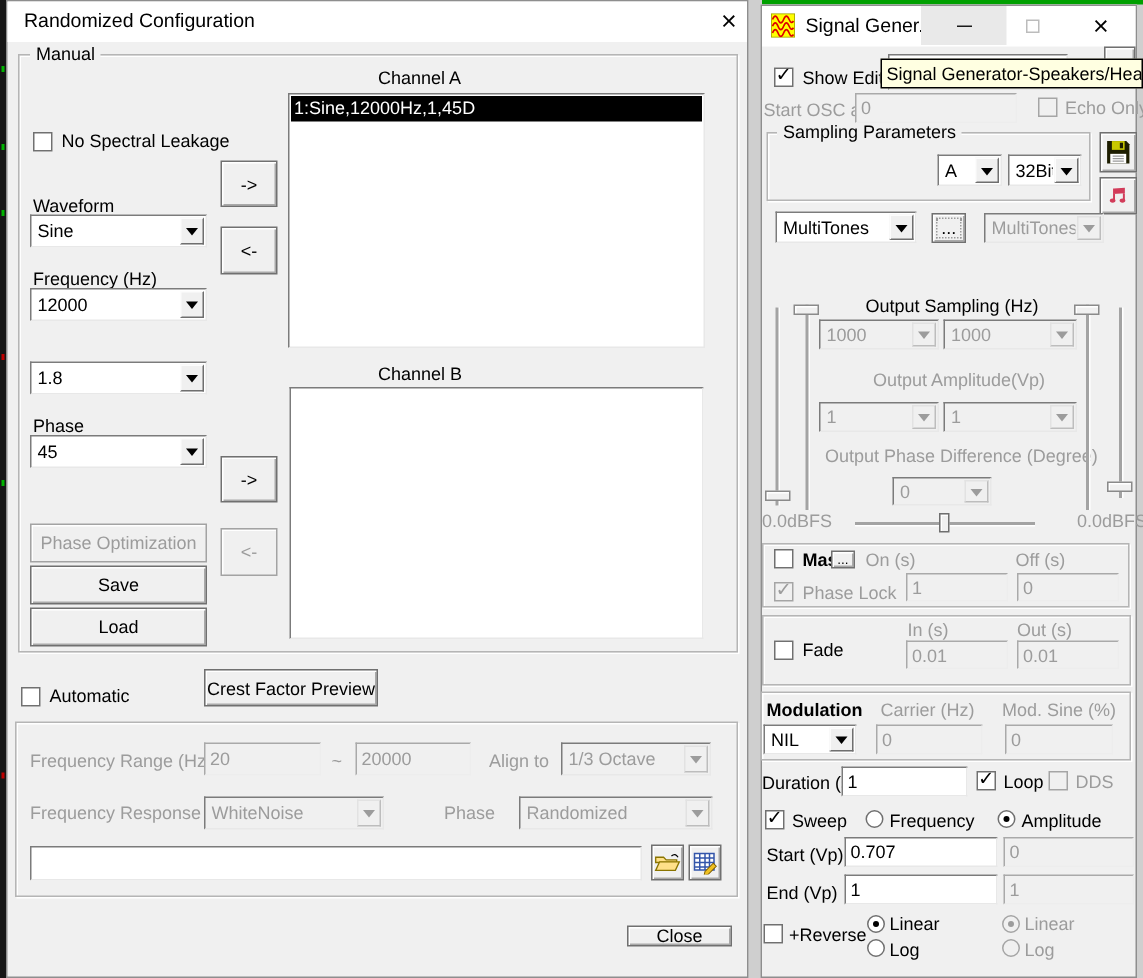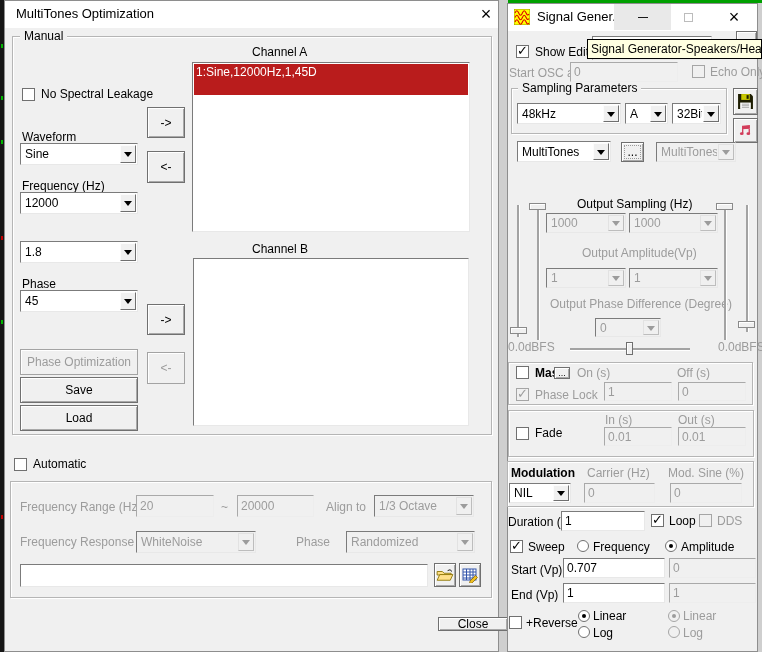--- a/index.html
+++ b/index.html
@@ -24,21 +24,21 @@
   .combo.dis .ca{border-color:#e2e2e2 #bdbdbd #bdbdbd #e2e2e2}
   .combo.dis .ca::after{border-top-color:#9c9c9c}
   .cb{position:absolute;width:13px;height:13px;background:#fff;border:1px solid #707070}
   .cb.chk::after{content:"✓";position:absolute;left:0;top:-3px;font-size:13px;font-weight:700;font-family:"DejaVu Sans",sans-serif}
   .cb.dis{background:#f0f0f0;border-color:#a5a5a5;color:#9c9c9c}
   .rd{position:absolute;width:12px;height:12px;border-radius:50%;background:#fff;border:1px solid #707070}
   .rd.sel::after{content:"";position:absolute;left:3px;top:3px;width:4px;height:4px;border-radius:50%;background:#000}
   .rd.dis{background:#f0f0f0;border-color:#a5a5a5}
   .rd.dis.sel::after{background:#9c9c9c}
   .lbox{position:absolute;background:#fff;border:1px solid;border-color:#7b7b7b #e8e8e8 #e8e8e8 #7b7b7b}
-  .selitem{position:absolute;left:1px;top:1px;right:1px;height:31px;background:#b91c1c;color:#fff;padding:1px 2px;white-space:nowrap;overflow:hidden}
+  .selitem{position:absolute;left:1px;top:1px;right:1px;height:17px;background:#000000;color:#fff;padding:1px 2px;white-space:nowrap;overflow:hidden}
   .vt{position:absolute;width:2px;background:#a3a3a3;box-shadow:1px 0 0 #fff}
   .vth{position:absolute;width:17px;height:7px;background:#f0f0f0;border:1px solid #8a8a8a;box-shadow:inset 1px 1px 0 #fff}
   .ht{position:absolute;height:2px;background:#a3a3a3;box-shadow:0 1px 0 #fff}
   .hth{position:absolute;width:7px;height:13px;background:#f0f0f0;border:1px solid #6f6f6f;box-shadow:inset 1px 1px 0 #fff}
   .tip{position:absolute;background:#ffffe1;border:1px solid #000;line-height:18px;padding:0 3px;white-space:nowrap;overflow:hidden;z-index:40}
   .xbtn{display:flex;align-items:center;justify-content:center;font-size:18px;line-height:18px}
   .minbar{width:10px;height:1px;background:#1a1a1a}
   .maxsq{width:9px;height:9px;border:1px solid #bcbcbc}
   .speck{position:absolute;width:2px;height:4px}
 </style>
@@ -51,21 +51,21 @@
   <div class="speck" style="left:1px;top:44px;background:#00b400"></div>
   <div class="speck" style="left:1px;top:96px;background:#00b400"></div>
   <div class="speck" style="left:1px;top:140px;background:#00b400"></div>
   <div class="speck" style="left:1px;top:236px;background:#c00000"></div>
   <div class="speck" style="left:1px;top:320px;background:#00b400"></div>
   <div class="speck" style="left:1px;top:515px;background:#c00000"></div>
   <div class="abs" style="left:508px;top:0;width:254px;height:3px;background:#00a000"></div>
 
   <div class="abs" style="left:4px;top:0;width:495px;height:652px;background:#f0f0f0;border:1px solid #8e8e8e"></div>
   <div class="abs" style="left:5px;top:1px;width:493px;height:27px;background:#fff"></div>
-  <div class="lb" style="left:16px;top:7px;font-size:13px">MultiTones Optimization</div>
+  <div class="lb" style="left:16px;top:7px;font-size:13px">Randomized Configuration</div>
   <div class="abs xbtn" style="left:476px;top:4px;width:20px;height:20px">
       <span>×</span>
     </div>
 
   <div class="grp" style="left:12px;top:36px;width:480px;height:399px"></div>
   <div class="glab" style="left:20px;top:30px">Manual</div>
 
   <span class="cb" style="left:22px;top:88px"></span>
   <div class="lb" style="left:41px;top:87px">No Spectral Leakage</div>
 
@@ -120,20 +120,23 @@
     </div>
   <div class="btn dis" style="left:20px;top:349px;width:118px;height:26px">
       <span>Phase Optimization</span>
     </div>
   <div class="btn" style="left:20px;top:405px;width:118px;height:26px">
       <span>Load</span>
     </div>
 
   <span class="cb" style="left:14px;top:458px"></span>
   <div class="lb" style="left:33px;top:457px">Automatic</div>
+  <div class="btn" style="left:136px;top:446px;width:116px;height:25px">
+      <span>Crest Factor Preview</span>
+    </div>
 
   <div class="grp" style="left:10px;top:481px;width:482px;height:117px"></div>
   <div class="lb g" style="left:20px;top:500px">Frequency Range (Hz)</div>
   <input class="tb dis" style="left: 136px; top: 495px; width: 78px; height: 22px;" value="20">
   <div class="lb g" style="left:221px;top:500px">~</div>
   <input class="tb dis" style="left: 237px; top: 495px; width: 77px; height: 22px;" value="20000">
   <div class="lb g" style="left:326px;top:500px">Align to</div>
   <div class="combo dis" style="left:374px;top:495px;width:100px;height:22px">
     <span class="ct">1/3 Octave</span>
       <span class="ca"></span>
@@ -157,21 +160,21 @@
       </svg>
   </div>
   <div class="btn" style="left:459px;top:563px;width:22px;height:24px">
     <svg width="16" height="16" viewBox="0 0 16 16">
         <rect x="1" y="2" width="13" height="11" fill="#fff" stroke="#3355aa"></rect>
         <path d="M1 5 h13 M1 8 h13 M1 11 h13 M4.5 2 v11 M8 2 v11 M11 2 v11" stroke="#3355aa" stroke-width="1" fill="none"></path>
         <path d="M8 14 l5.5-5.5 2 2 L10 16 l-2.6.6z" fill="#f0c020" stroke="#806000" stroke-width=".7"></path>
       </svg>
   </div>
 
-  <div class="btn" style="left:438px;top:617px;width:70px;height:14px">
+  <div class="btn" style="left:418px;top:617px;width:70px;height:14px">
       <span>Close</span>
     </div>
 
   <div class="abs" style="left:507px;top:3px;width:251px;height:649px;background:#f0f0f0;border:1px solid #8e8e8e"></div>
   <div class="abs" style="left:508px;top:4px;width:249px;height:27px;background:#fff"></div>
   <div class="abs" style="left:514px;top:9px;width:16px;height:16px">
     <svg width="16" height="16" viewBox="0 0 16 16">
         <rect width="16" height="16" fill="#ffff00" stroke="#9a9a00" stroke-width="1"></rect>
         <path d="M1 4 c1.2-3 2.5-3 3.7 0 c1.2 3 2.5 3 3.7 0 c1.2-3 2.5-3 3.7 0 c.9 2.2 1.9 2.6 2.9 1" fill="none" stroke="#dd0000" stroke-width="1.1"></path>
         <path d="M1 8.5 c1.2-3 2.5-3 3.7 0 c1.2 3 2.5 3 3.7 0 c1.2-3 2.5-3 3.7 0 c.9 2.2 1.9 2.6 2.9 1" fill="none" stroke="#dd0000" stroke-width="1.1"></path>
@@ -195,24 +198,20 @@
   <div class="btn" style="left:736px;top:31px;width:21px;height:26px"></div>
   <div class="tip" style="left:587px;top:39px;width:175px;height:20px">Signal Generator-Speakers/Hea</div>
 
   <div class="lb g" style="left:509px;top:66px">Start OSC after (s)</div>
   <input class="tb dis" style="left: 570px; top: 62px; width: 108px; height: 20px;" value="0">
   <span class="cb dis" style="left:692px;top:65px"></span>
   <div class="lb g" style="left:710px;top:65px">Echo Only</div>
 
   <div class="grp" style="left:511px;top:88px;width:216px;height:46px"></div>
   <div class="glab" style="left:518px;top:82px">Sampling Parameters</div>
-  <div class="combo" style="left:517px;top:103px;width:104px;height:21px">
-    <span class="ct">48kHz</span>
-      <span class="ca"></span>
-  </div>
   <div class="combo" style="left:625px;top:103px;width:43px;height:21px">
     <span class="ct">A</span>
       <span class="ca"></span>
   </div>
   <div class="combo" style="left:672px;top:103px;width:49px;height:21px">
     <span class="ct">32Bit</span>
       <span class="ca"></span>
   </div>
   <div class="btn" style="left:733px;top:88px;width:25px;height:27px">
     <svg width="17" height="17" viewBox="0 0 16 16">

